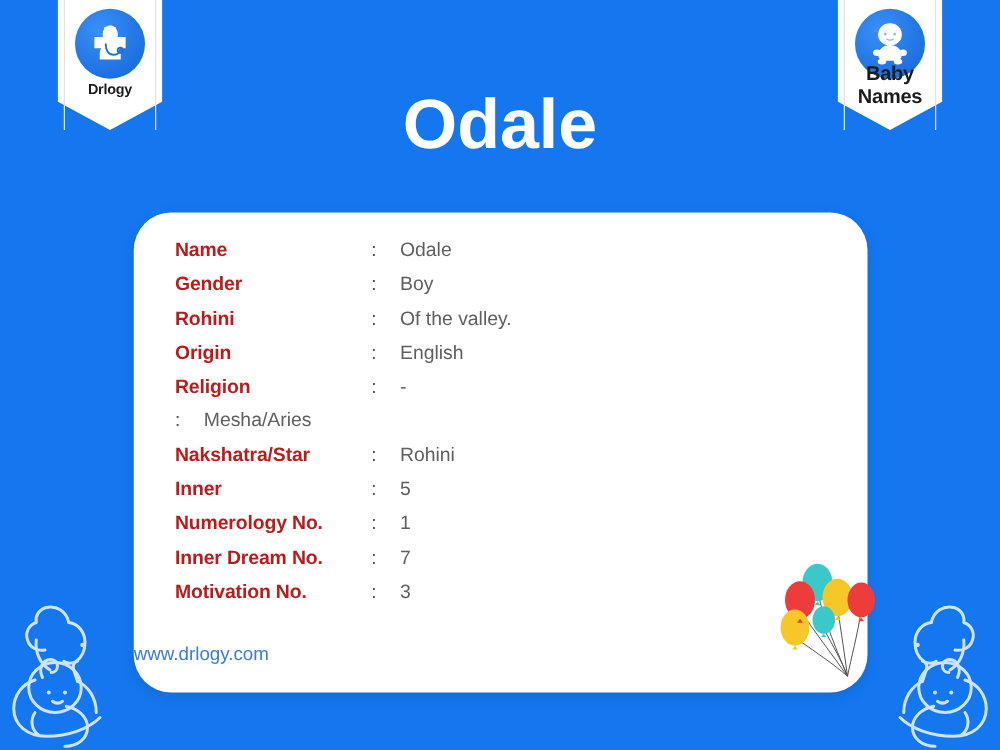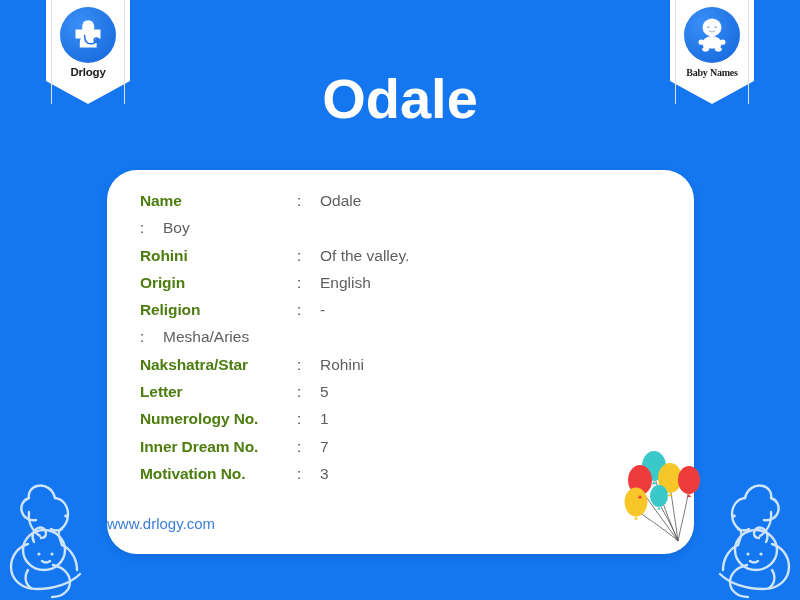--- a/index.html
+++ b/index.html
@@ -63,21 +63,21 @@
     left: 0; right: 0;
     top: 66px;
     text-align: center;
     font-size: 11.5px;
     font-weight: bold;
     color: #1b1b1b;
     letter-spacing: -0.2px;
   }
   #badge-left  { left: 46px; }
   #badge-right { left: 670px; }
-  #badge-right .badge-label { font-size: 10px; top: 67px; font-family: Liberation Serif, serif; }
+  #badge-right .badge-label { font-size: 16px; top: 51px; }
 
   
   #page-title {
     position: absolute;
     top: 66px;
     left: 0;
     width: 800px;
     text-align: center;
     color: #ffffff;
     font-size: 56px;
@@ -105,21 +105,21 @@
   }
   .detail-row {
     display: flex;
     align-items: baseline;
     height: 27.3px;
   }
   .detail-label {
     width: 157px;
     font-size: 15.5px;
     font-weight: bold;
-    color: #4d7c0f;
+    color: #b91c1c;
     letter-spacing: -0.1px;
   }
   .detail-colon {
     width: 23px;
     font-size: 15px;
     color: #4a4a4a;
   }
   .detail-value {
     font-size: 15.5px;
     color: #5f5f5f;
@@ -199,20 +199,21 @@
   <div id="info-card">
     <div id="detail-table">
 
       <div class="detail-row">
         <div class="detail-label">Name</div>
         <div class="detail-colon">:</div>
         <div class="detail-value">Odale</div>
       </div>
 
       <div class="detail-row">
+        <div class="detail-label">Gender</div>
         <div class="detail-colon">:</div>
         <div class="detail-value">Boy</div>
       </div>
 
       <div class="detail-row">
         <div class="detail-label">Rohini</div>
         <div class="detail-colon">:</div>
         <div class="detail-value">Of the valley.</div>
       </div>
 
@@ -233,21 +234,21 @@
         <div class="detail-value">Mesha/Aries</div>
       </div>
 
       <div class="detail-row">
         <div class="detail-label">Nakshatra/Star</div>
         <div class="detail-colon">:</div>
         <div class="detail-value">Rohini</div>
       </div>
 
       <div class="detail-row">
-        <div class="detail-label">Letter</div>
+        <div class="detail-label">Inner</div>
         <div class="detail-colon">:</div>
         <div class="detail-value">5</div>
       </div>
 
       <div class="detail-row">
         <div class="detail-label">Numerology No.</div>
         <div class="detail-colon">:</div>
         <div class="detail-value">1</div>
       </div>
 

